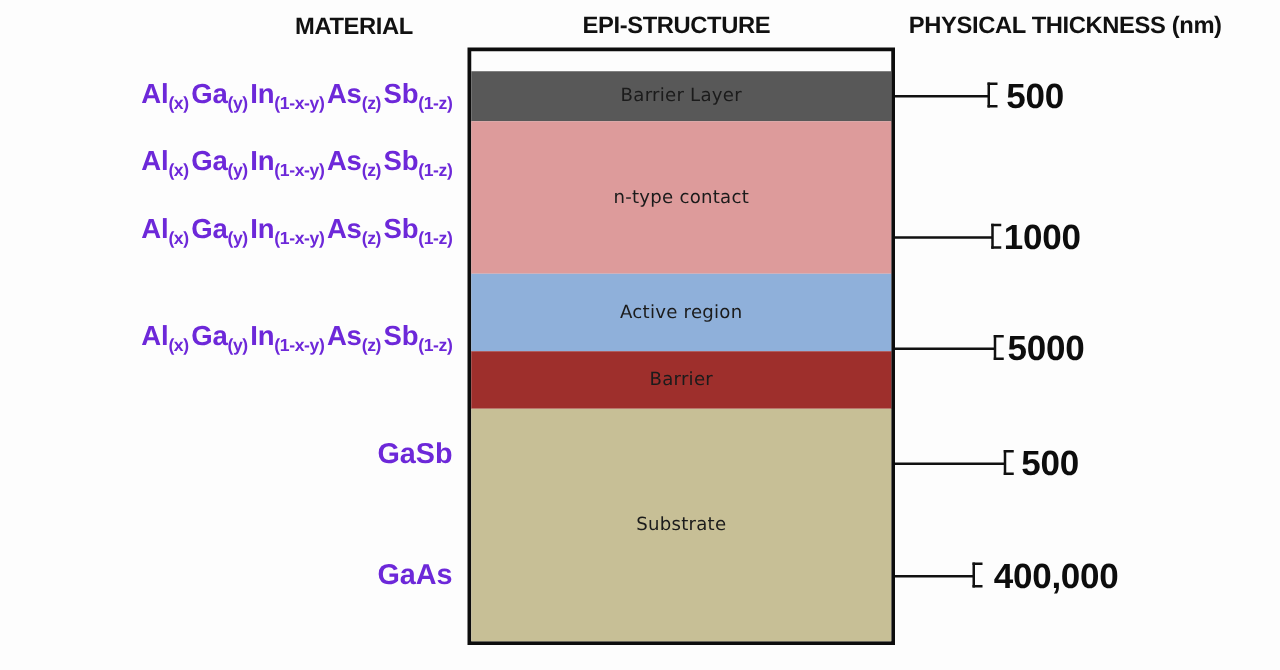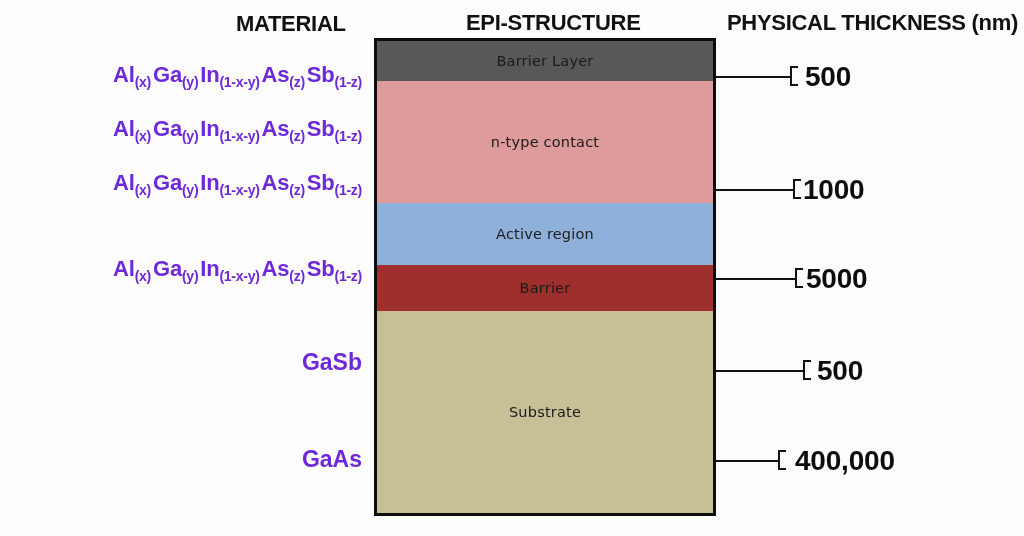--- a/index.html
+++ b/index.html
@@ -21,21 +21,21 @@
     width: 1024px;
     height: 536px;
     background: #fdfdfd;
   }
 
   
   .header {
     position: absolute;
     font-weight: bold;
     color: #111111;
-    font-size: 22px;
+    font-size: 19px;
     letter-spacing: -0.3px;
     white-space: nowrap;
   }
   .header-material   { left: 236px; top: 11px; }
   .header-epi        { left: 466px; top: 10px; }
   .header-thickness  { left: 727px; top: 10px; }
 
   
   .stack {
     position: absolute;
@@ -178,21 +178,21 @@
 
     <div class="mat-label" style="top:448px;">
       <span class="simple-mat">GaAs</span>
     </div>
 
   </div>
 
   <div class="stack">
 
 
-    <div class="layer" style="height:40px; background:#585858;">
+    <div class="layer" style="height:40px; background:#585858;margin-top:16px;">
       <span class="layer-label">Barrier Layer</span>
     </div>
 
     <div class="layer" style="height:122px; background:#dd9b9b;">
       <span class="layer-label">n-type contact</span>
     </div>
 
     <div class="layer" style="height:62px; background:#8fb0da;">
       <span class="layer-label">Active region</span>
     </div>

